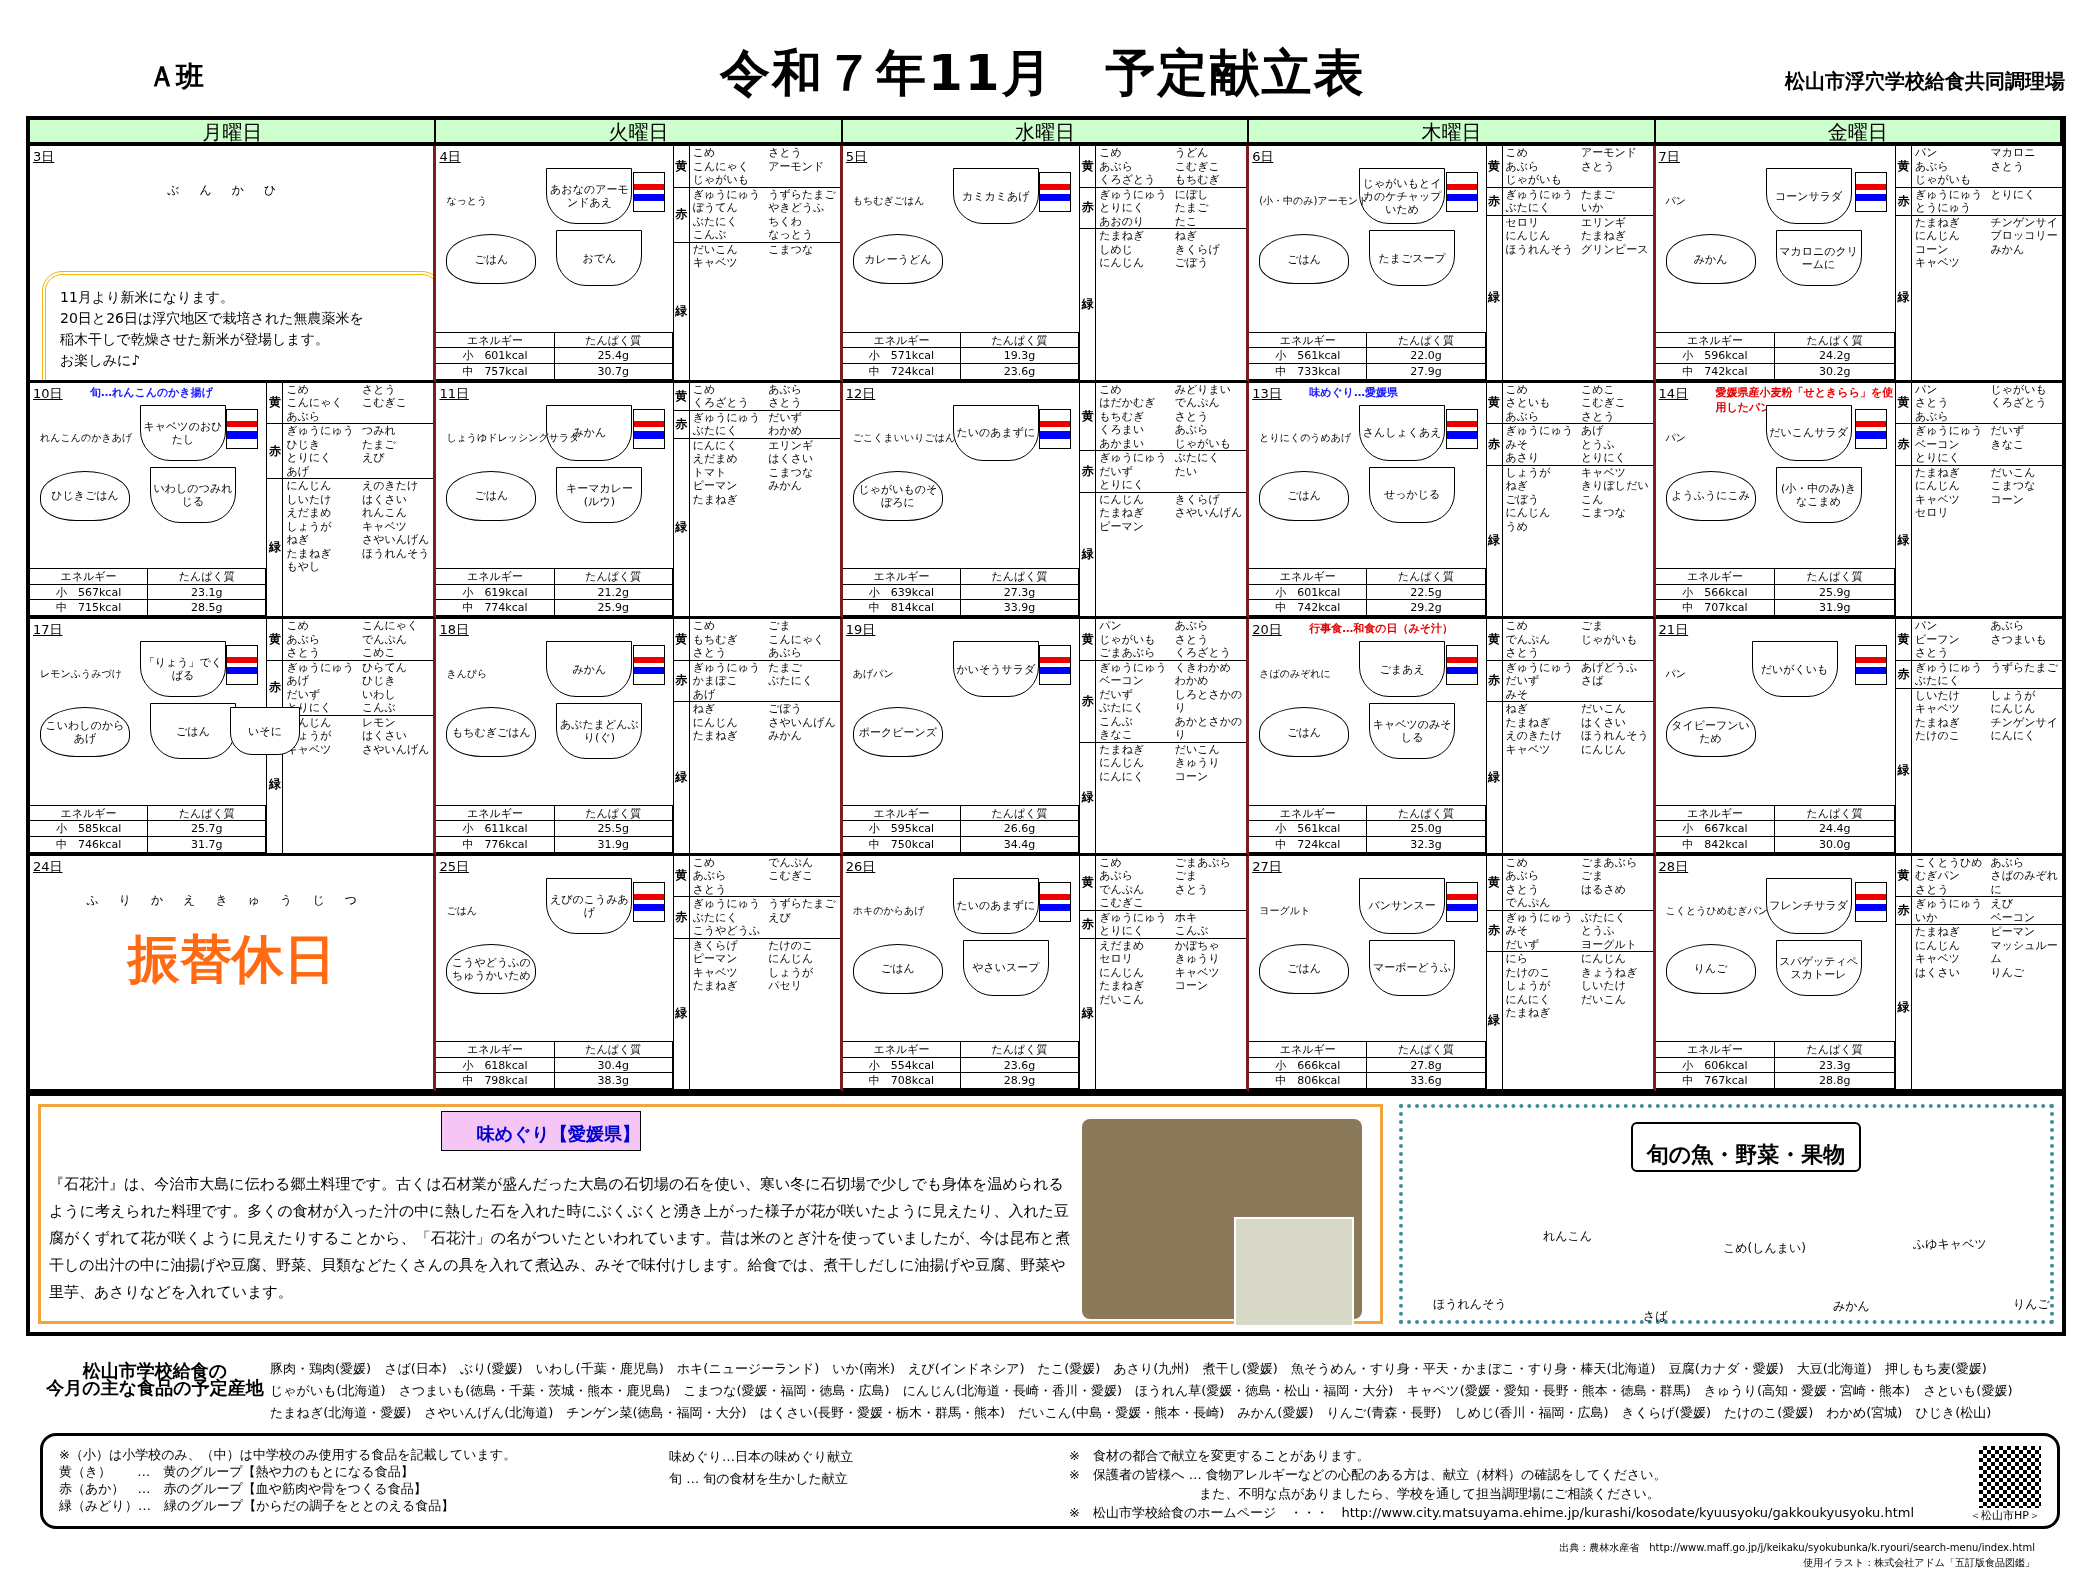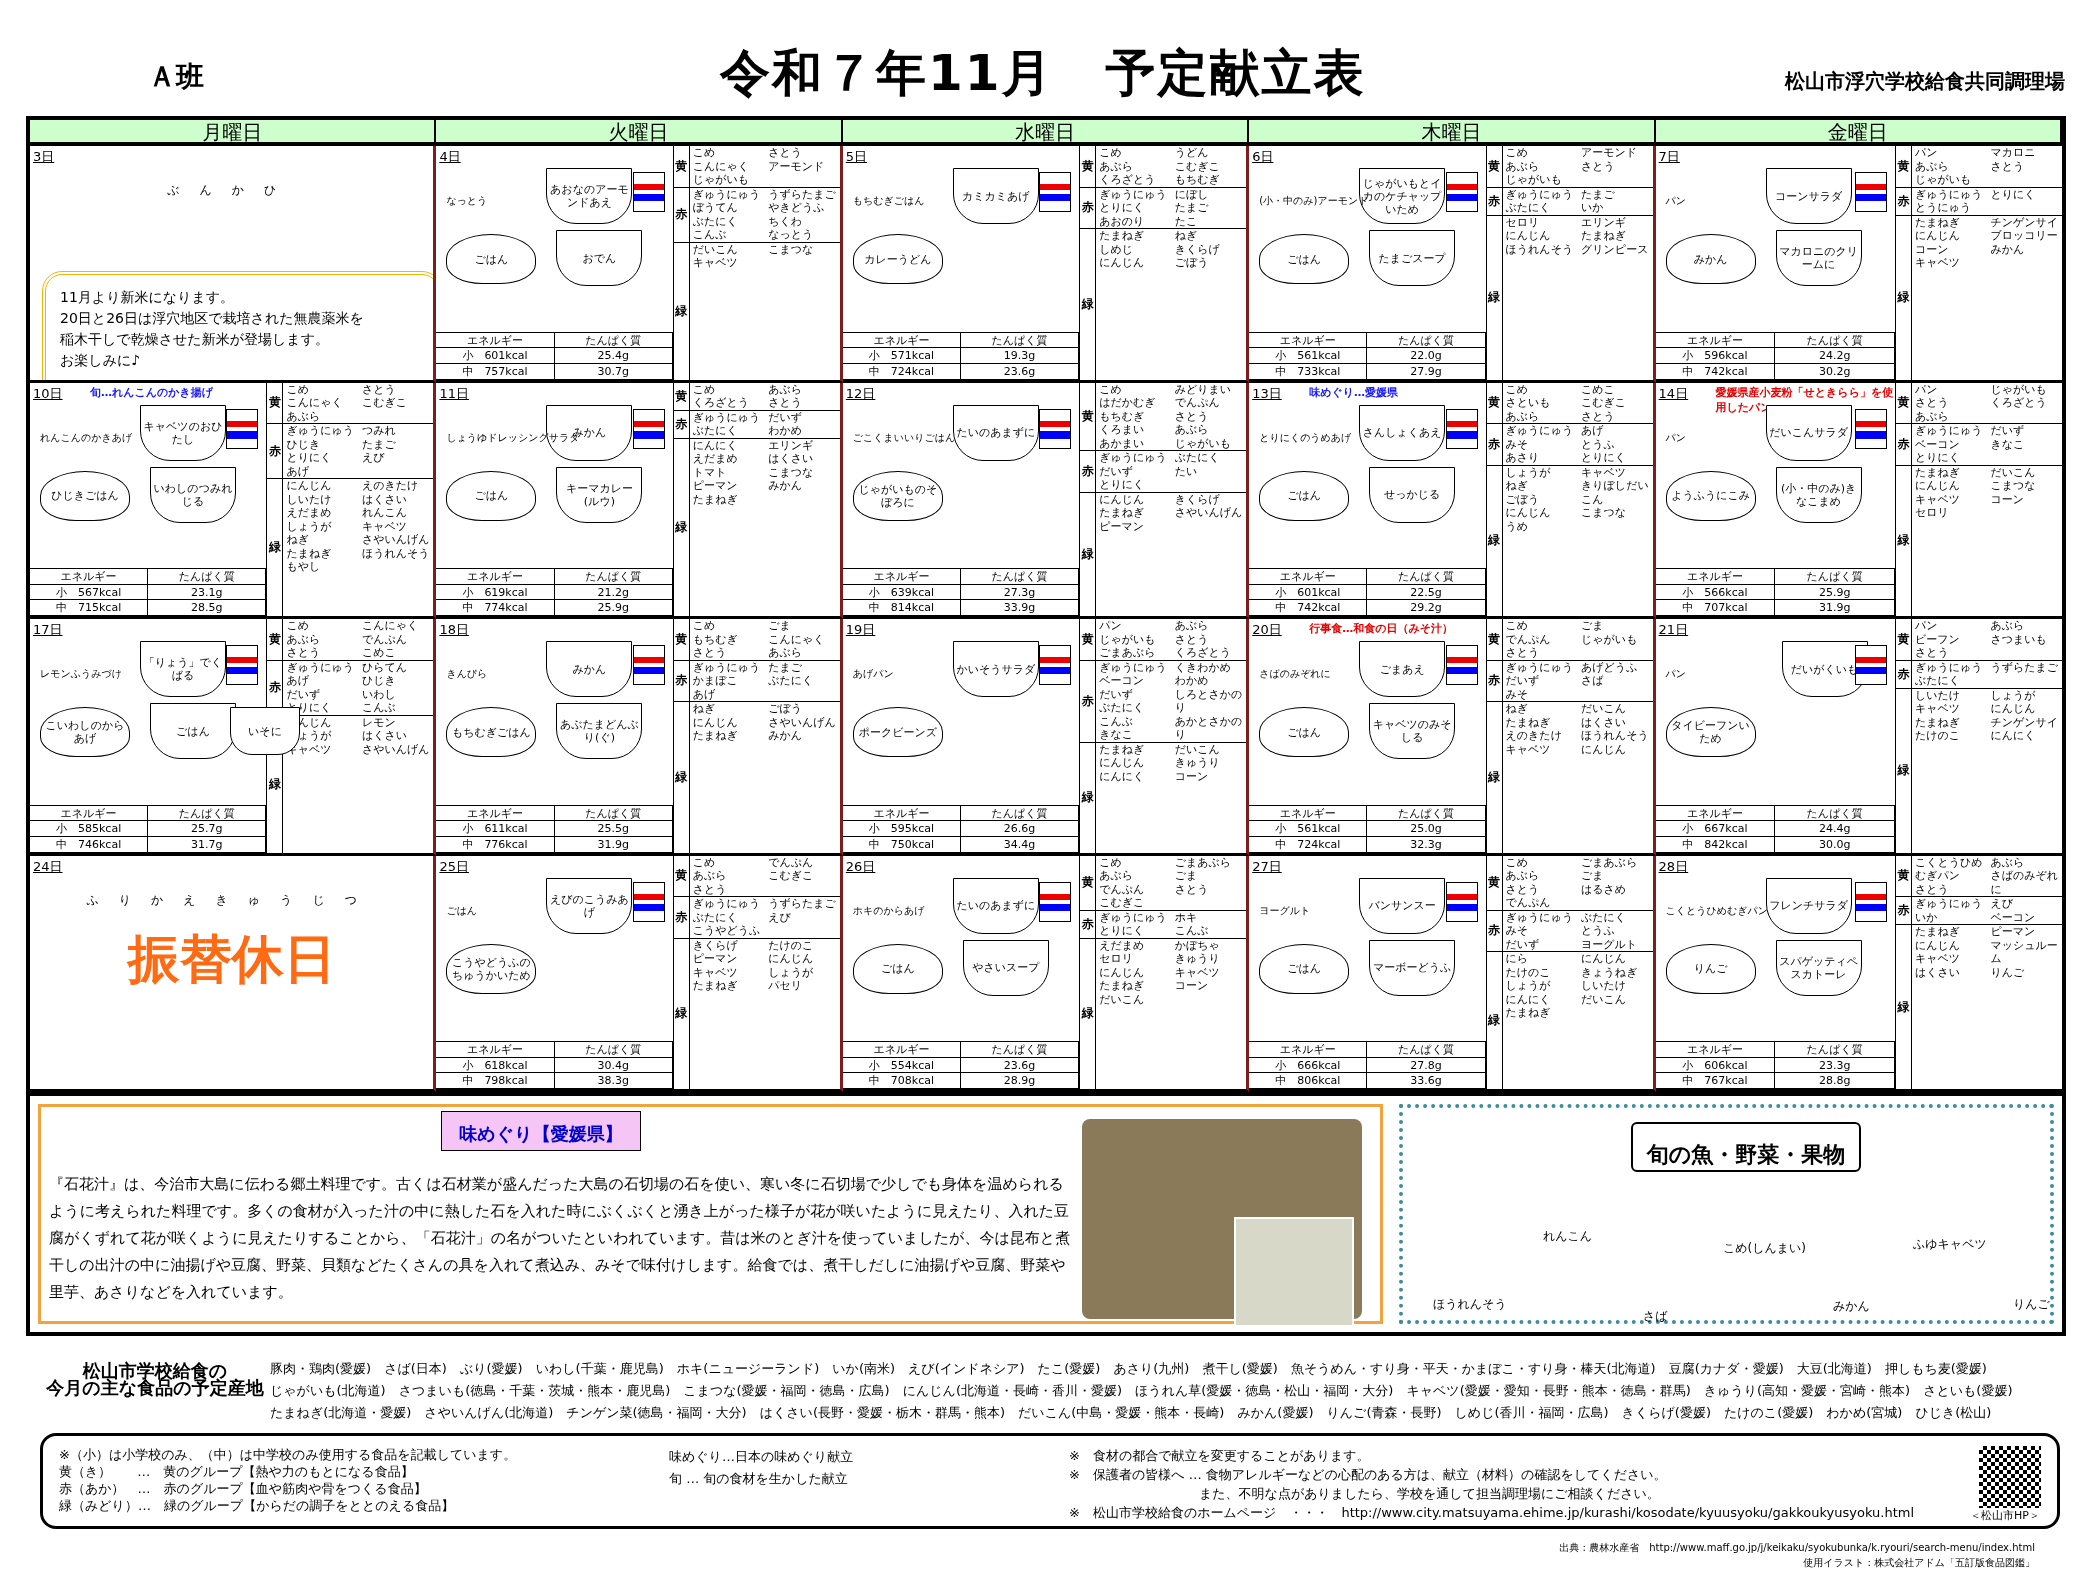--- a/index.html
+++ b/index.html
@@ -30,21 +30,21 @@
 .grprow{display:grid;grid-template-columns:16px 1fr;border-bottom:1px solid #000}
 .grprow:last-child{border-bottom:none}
 .glabel{border-right:1px solid #000;font-size:12px;display:flex;align-items:center;justify-content:center;font-weight:bold}
 .glist{font-size:11px;line-height:13.5px;padding-left:3px;columns:2;column-gap:4px}
 .holiday{grid-template-columns:1fr;display:block}
 .hol-title{font-size:52px;font-weight:bold;color:#ff6a13;text-align:center;margin-top:16px}
 .hol-ruby{font-size:12px;color:#000;text-align:center;margin-top:18px;letter-spacing:20px}
 .msgbox{position:absolute;left:12px;top:125px;width:400px;height:128px;border:4px double #f6b400;border-radius:20px;padding:12px 14px;font-size:14px;line-height:21px}
 .bottom{position:absolute;left:26px;top:1096px;width:2040px;height:240px;border:4px solid #000;border-top:none;display:flex}
 .story{width:1345px;margin:8px;border:3px solid #f2a43c;position:relative;padding:8px}
-.ribbon{position:absolute;left:400px;top:4px;width:200px;height:40px;background:#f5c6f5;border:1px solid #000;text-align:center;font-size:18px;font-weight:bold;color:#0000cc;padding-top:10px}
+.ribbon{position:absolute;left:400px;top:4px;width:200px;height:40px;background:#f5c6f5;border:1px solid #000;text-align:right;font-size:18px;font-weight:bold;color:#0000cc;padding-top:10px}
 .storytext{margin-top:56px;width:1030px;font-size:15px;line-height:27px}
 .photo{position:absolute;right:18px;top:12px;width:280px;height:200px;background:#8a7a5a;border-radius:8px}
 .photo2{position:absolute;right:26px;top:110px;width:120px;height:110px;background:#d8d8c8;border:2px solid #fff}
 .season{flex:1;margin:8px;border:4px dotted #3c8ca0;position:relative}
 .season-title{position:absolute;left:228px;top:14px;width:230px;height:50px;border:2px solid #000;border-radius:6px;text-align:center;font-size:22px;font-weight:bold;padding-top:16px}
 .sitem{position:absolute;font-size:12px}
 .origin{position:absolute;left:40px;top:1358px;width:2030px;font-size:13px;display:flex}
 .origin-label{width:230px;text-align:center;font-weight:bold;font-size:18px;line-height:17px;padding-top:4px}
 .origin-list{flex:1;line-height:22px}
 .legend{position:absolute;left:40px;top:1433px;width:2020px;height:96px;border:3px solid #000;border-radius:16px;font-size:13px;padding:10px 16px;display:flex}
@@ -799,21 +799,21 @@
             <div>ほうれんそう</div>
             <div>にんじん</div>
           </div>
         </div>
       </div>
     </div>
     <div class="cell">
       <div class="pic">
         <div class="date">21日</div>
         <div class="dishes">
-          <div class="dish bowl" style="left: 126px; top: 4px;">だいがくいも</div>
+          <div class="dish bowl" style="left: 96px; top: 4px;">だいがくいも</div>
           <div class="side" style="left: 10px; top: 30px;">パン</div>
           <div class="dish plate" style="left: 10px; top: 70px;">タイビーフンいため</div>
           <div class="milk"></div>
         </div>
         <div class="nut">
           <div>エネルギー</div>
           <div>たんぱく質</div>
           <div>小　667kcal</div>
           <div>24.4g</div>
           <div>中　842kcal</div>

